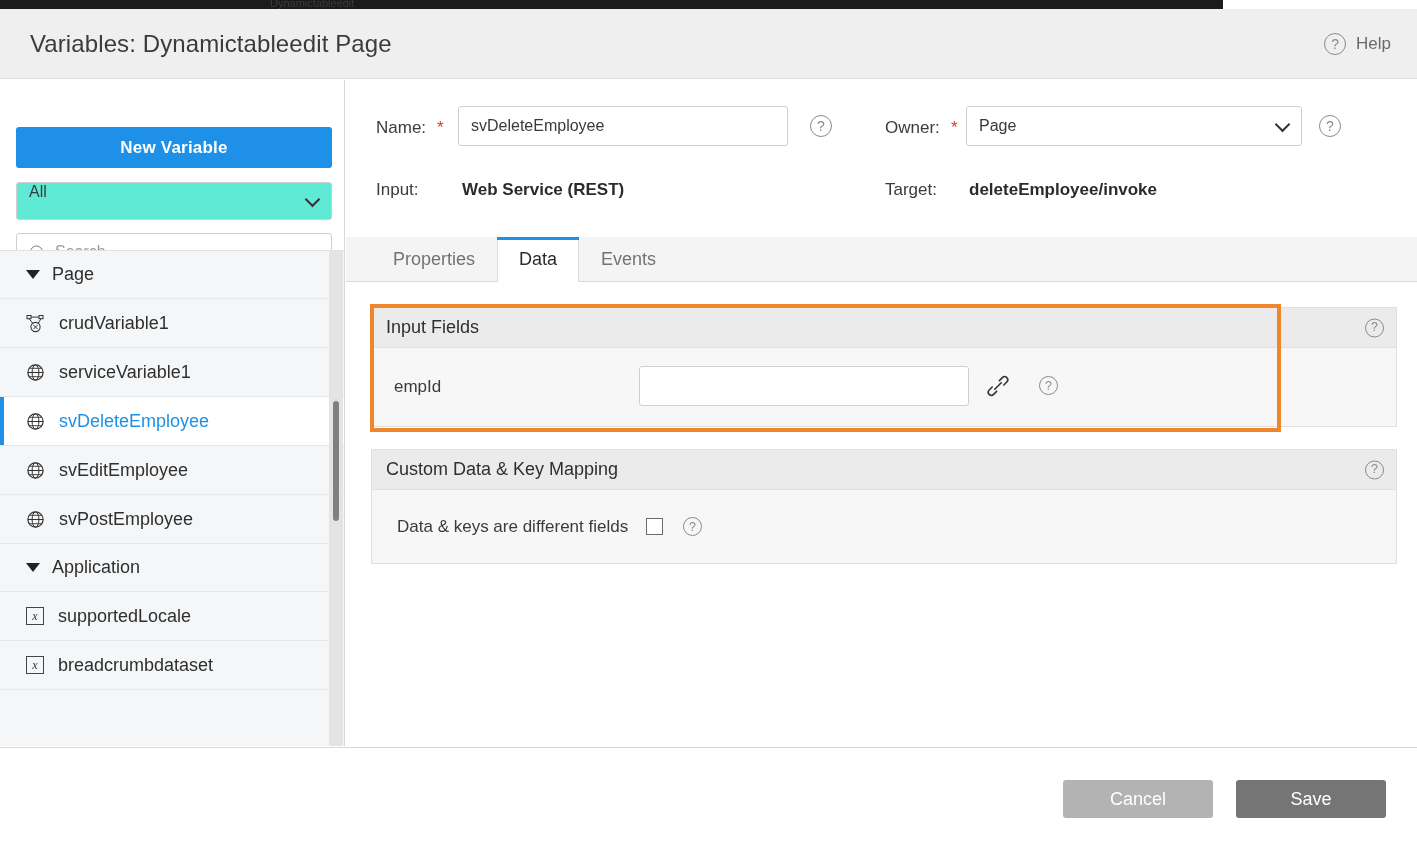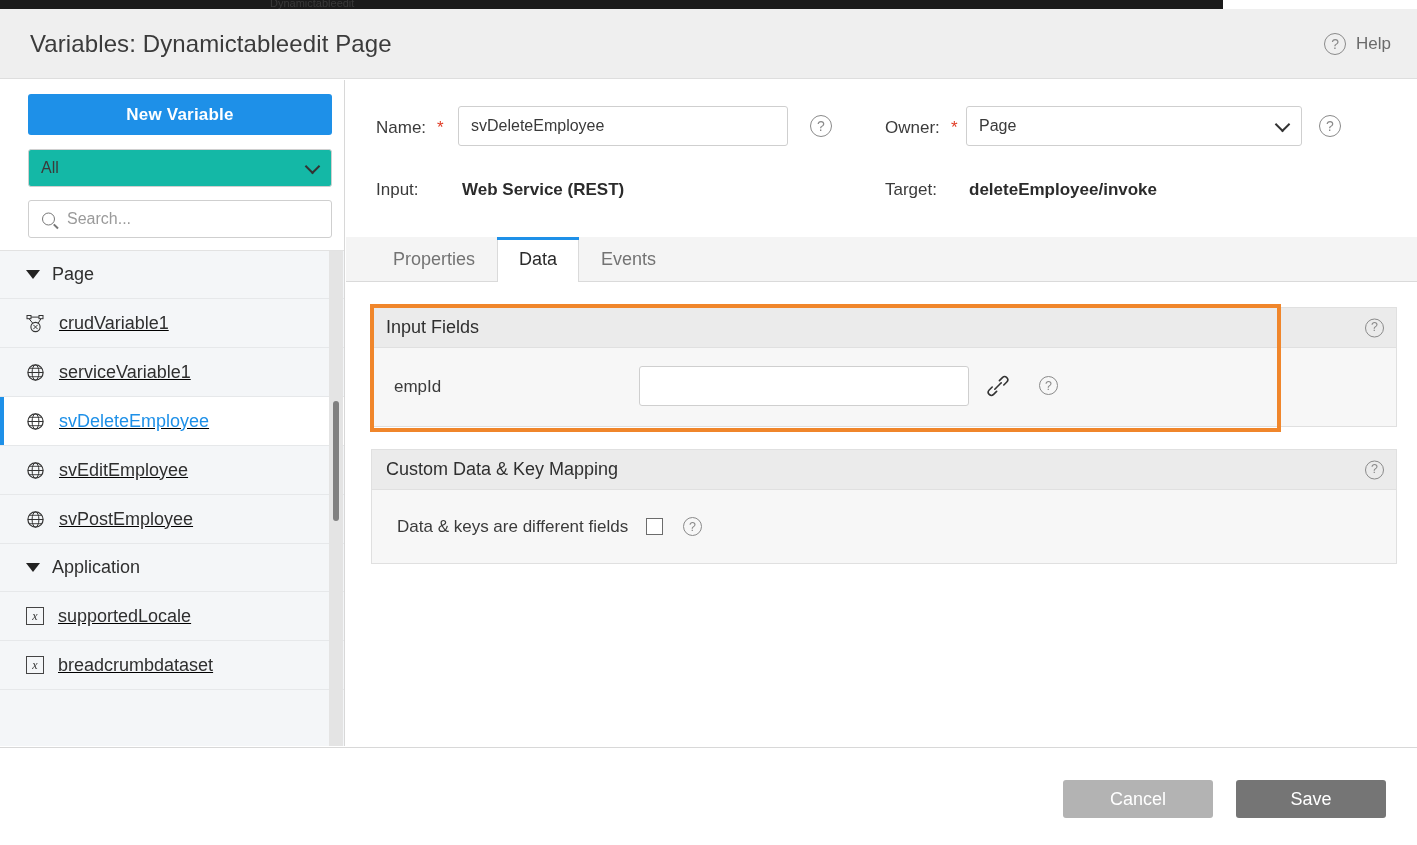--- a/index.html
+++ b/index.html
@@ -90,21 +90,21 @@
   .icon-q.sm::after { font-size: 12.5px; }
 
   
   .sidebar {
     position: absolute;
     left: 0; top: 80px;
     width: 345px; height: 666px;
     background: #ffffff;
     border-right: 1px solid #d8d8d8;
   }
-  .sb-pad { padding: 14px 12px 0 28px; }
+  .sb-pad { padding: 14px 12px 0 16px; margin-top: 33px; }
 
   .btn-newvar {
     display: block;
     width: 100%;
     height: 41px;
     background: #1e90e8;
     color: #ffffff;
     border: none;
     border-radius: 3px;
     font-size: 17px;
@@ -113,23 +113,23 @@
     cursor: pointer;
     letter-spacing: .2px;
   }
 
   .sb-select {
     position: relative;
     margin-top: 14px;
     height: 38px;
     border: 1px solid #cfcfcf;
     border-radius: 3px;
-    background: #14b8a6;
-    display: flex;
-    align-items: center;
+    background: #5eead4;
+    display: flex;
+    align-items: flex-start;
     padding: 0 12px;
     cursor: pointer;
   }
   .sb-select .val { font-size: 16px; color: #3a3a3a; }
   .chev {
     position: absolute;
     right: 13px; top: 50%;
     width: 11px; height: 11px;
     margin-top: -7px;
     border-right: 2.3px solid #333;
@@ -204,21 +204,20 @@
 
   .tree-item {
     height: 49px;
     display: flex;
     align-items: center;
     padding-left: 26px;
     background: #f4f6f8;
     border-bottom: 1px solid #e6e8ea;
     cursor: pointer;
     position: relative;
-    text-decoration: underline;
   }
   .tree-item .iname {
     font-size: 18px;
     color: #2f2f2f;
     margin-left: 14px;
     white-space: nowrap;
   }
   .tree-item.selected {
     background: #ffffff;
   }

